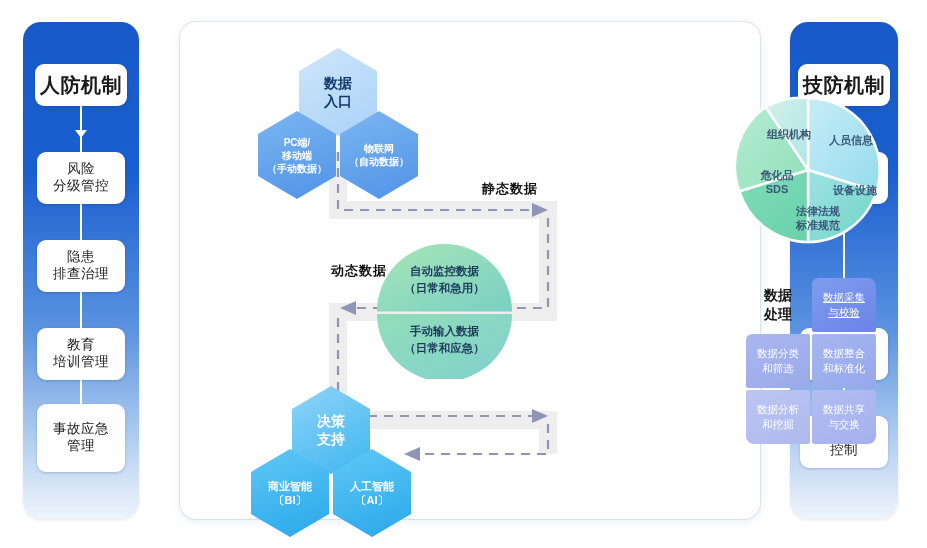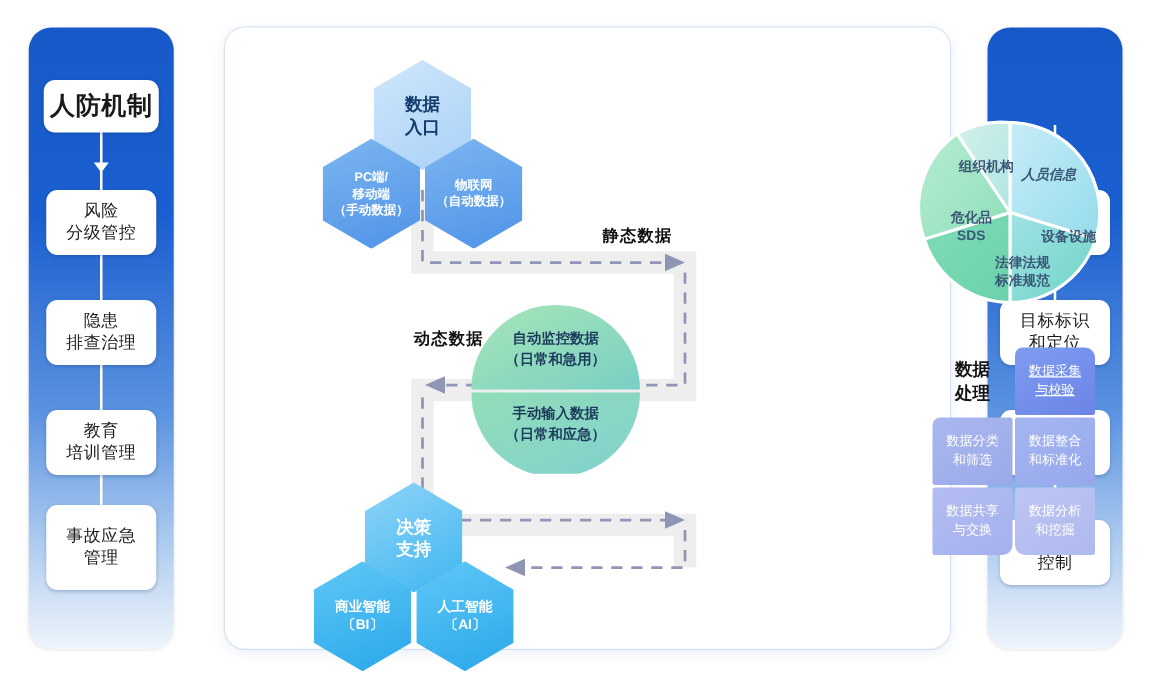--- a/index.html
+++ b/index.html
@@ -131,23 +131,23 @@
     <div class="panel-box item" style="top:218px;width:88px;height:52px;margin-left:-44px;">隐患<br>排查治理</div>
     <div class="panel-box item" style="top:130px;width:88px;height:52px;margin-left:-44px;">风险<br>分级管控</div>
     <div class="panel-box item" style="top:306px;width:88px;height:52px;margin-left:-44px;">教育<br>培训管理</div>
     <div class="panel-box item" style="top:382px;width:88px;height:68px;margin-left:-44px;">事故应急<br>管理</div>
   </div>
 
   <div id="right-panel" class="side-panel">
     <div class="panel-line" style="top:78px;height:352px;"></div>
     <div class="panel-arrow" style="top:108px;"></div>
 
+    <div class="panel-box title" style="top:42px;width:92px;height:42px;margin-left:-46px;">技防机制</div>
 
     <div class="panel-box item" style="top:130px;width:88px;height:52px;margin-left:-44px;">视频监控<br>和识别</div>
-    <div class="panel-box item" style="top:218px;width:88px;height:52px;margin-left:-44px;">目标标识<br>和定位</div>
     <div class="panel-box item" style="top:306px;width:88px;height:52px;margin-left:-44px;">火/气探<br>测和消防</div>
     <div class="panel-box item" style="top:394px;width:88px;height:52px;margin-left:-44px;">生产过程<br>控制</div>
   </div>
 
   <div id="center-card">
 
     <svg id="flow-layer" viewBox="0 0 580 497">
 
       <g fill="none" stroke="#eeeeee" stroke-width="18" stroke-linecap="butt">
         <path d="M158 130 L158 188 L368 188 L368 290 L158 290 L158 398 L368 398 L368 432"></path>
@@ -234,30 +234,30 @@
         </defs>
         <g stroke="#ffffff" stroke-width="2.5">
 
           <path d="M76 76 L76 4 A72 72 0 0 1 144.5 97.3 Z" fill="url(#p1)"></path>
           <path d="M76 76 L144.5 97.3 A72 72 0 0 1 76 148 Z" fill="url(#p2)"></path>
           <path d="M76 76 L76 148 A72 72 0 0 1 7.5 97.3 Z" fill="url(#p3)"></path>
           <path d="M76 76 L7.5 97.3 A72 72 0 0 1 33.7 13 Z" fill="url(#p4)"></path>
           <path d="M76 76 L33.7 13 A72 72 0 0 1 76 4 Z" fill="url(#p5)"></path>
         </g>
       </svg>
-      <div class="pie-label" style="left:94px;top:46px;font-style:italic;">人员信息</div>
+      <div class="pie-label" style="left:106px;top:46px;">人员信息</div>
       <div class="pie-label" style="left:110px;top:96px;">设备设施</div>
       <div class="pie-label" style="left:73px;top:124px;">法律法规<br>标准规范</div>
       <div class="pie-label" style="left:32px;top:88px;">危化品<br>SDS</div>
       <div class="pie-label" style="left:44px;top:40px;">组织机构</div>
     </div>
 
     <div id="dp-grid">
       <div class="dp-label">数据<br>处理</div>
       <div class="dp-cell dp-c1">数据采集<br>与校验</div>
       <div class="dp-cell dp-c2">数据分类<br>和筛选</div>
       <div class="dp-cell dp-c3">数据整合<br>和标准化</div>
+      <div class="dp-cell dp-c4">数据分析<br>和挖掘</div>
       <div class="dp-cell dp-c5">数据共享<br>与交换</div>
-      <div class="dp-cell dp-c4">数据分析<br>和挖掘</div>
     </div>
 
   </div>
 </div>
 
 </body></html>

